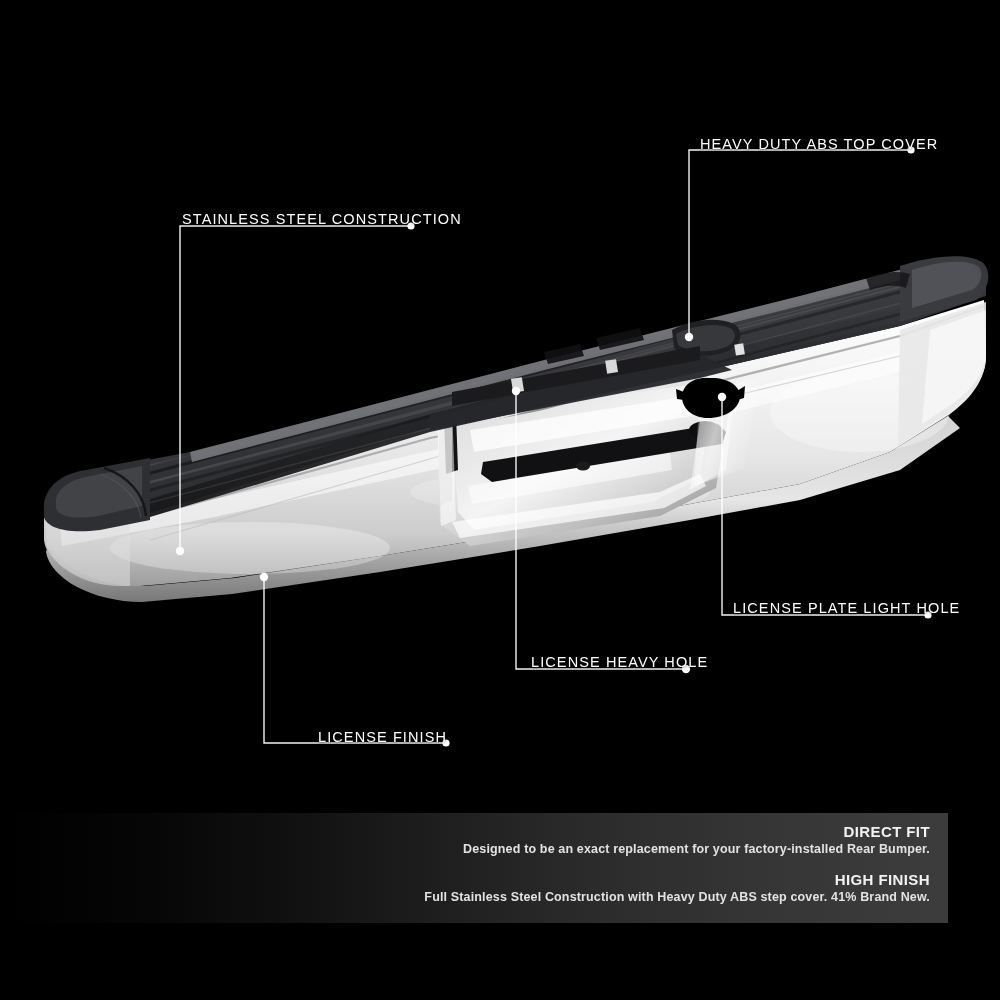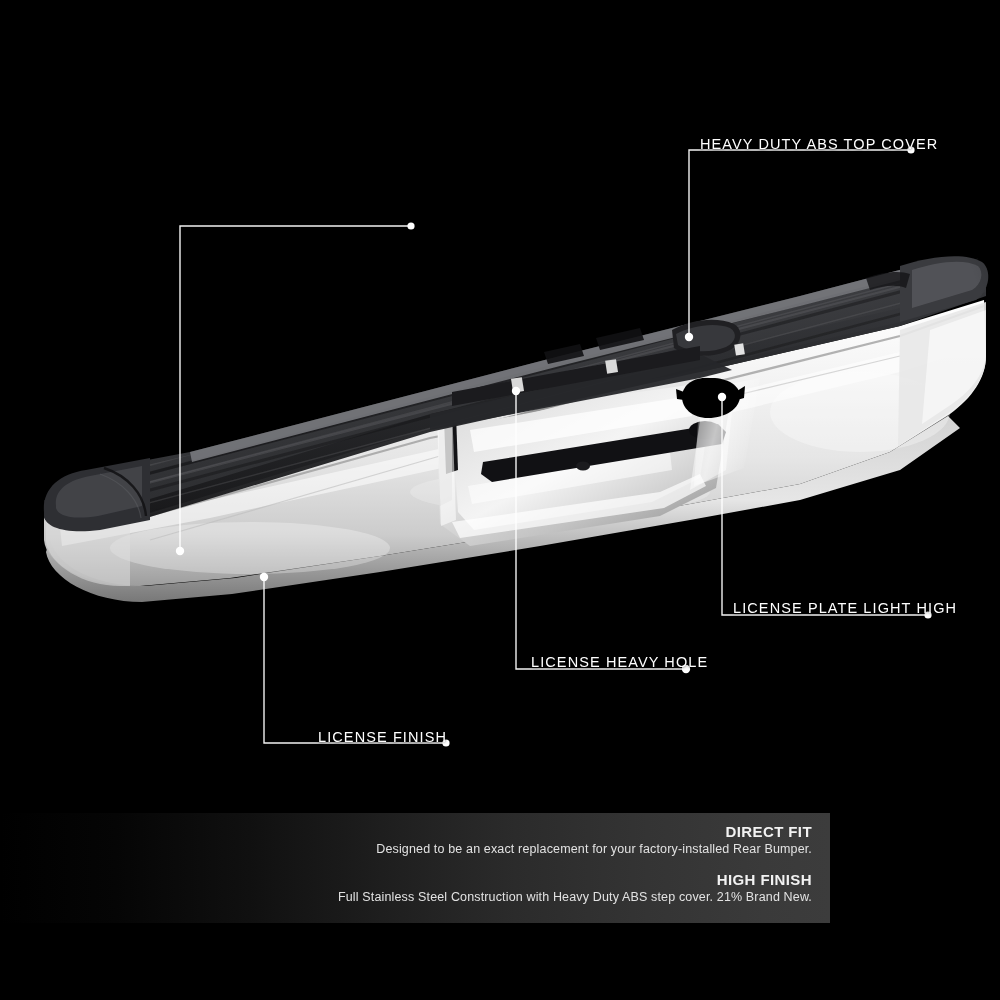--- a/index.html
+++ b/index.html
@@ -23,34 +23,34 @@
     font-size:14.5px;
     letter-spacing:1.1px;
     color:#ffffff;
     white-space:nowrap;
     text-shadow:0 0 3px rgba(0,0,0,.9);
     font-weight:400;
   }
 
   
   #info-panel{
-    position:absolute;left:0;top:813px;width:830px;height:110px;
+    position:absolute;left:0;top:813px;width:948px;height:110px;
     background:linear-gradient(to right,
         #000000 0%, #050505 14%, #101010 30%,
         #1e1e1e 46%, #2b2b2b 62%, #343434 78%, #3a3a3a 92%, #3c3c3c 100%);
   }
   #info-panel .info-inner{
     position:absolute;right:18px;top:10px;text-align:right;
   }
   .info-head{
     font-size:15px;font-weight:bold;letter-spacing:.4px;color:#f2f2f2;
     margin:0 0 2px 0;line-height:17px;
   }
   .info-sub{
-    font-size:12.5px;font-weight:400;letter-spacing:.15px;color:#e2e2e2;
+    font-size:12.5px;font-weight:700;letter-spacing:.15px;color:#e2e2e2;
     margin:0 0 14px 16px;line-height:15px;
   }
   .info-sub.last{margin-bottom:0;}
 </style>
 </head>
 <body>
 
 <div id="stage">
 
   <svg id="product-svg" viewBox="0 0 1000 1000">
@@ -315,29 +315,30 @@
       <circle cx="928" cy="615" r="3.6"></circle>
       <circle cx="516" cy="391" r="4.2"></circle>
       <circle cx="686" cy="669" r="4.2"></circle>
       <circle cx="264" cy="577" r="4.2"></circle>
       <circle cx="446" cy="743" r="3.6"></circle>
     </g>
   </svg>
 
   <div class="callout-label" style="left:700px;top:136px;">HEAVY DUTY ABS TOP COVER</div>
 
-
-  <div class="callout-label" style="left:733px;top:600px;">LICENSE PLATE LIGHT HIGH</div>
+  <div class="callout-label" style="left:182px;top:211px;">STAINLESS STEEL CONSTRUCTION</div>
+
+  <div class="callout-label" style="left:733px;top:600px;">LICENSE PLATE LIGHT HOLE</div>
 
   <div class="callout-label" style="left:531px;top:654px;">LICENSE HEAVY HOLE</div>
 
   <div class="callout-label" style="left:318px;top:729px;">LICENSE FINISH</div>
 
   <div id="info-panel">
     <div class="info-inner">
       <p class="info-head">DIRECT FIT</p>
       <p class="info-sub">Designed to be an exact replacement for your factory-installed Rear Bumper.</p>
       <p class="info-head">HIGH FINISH</p>
-      <p class="info-sub last">Full Stainless Steel Construction with Heavy Duty ABS step cover. 21% Brand New.</p>
+      <p class="info-sub last">Full Stainless Steel Construction with Heavy Duty ABS step cover. 41% Brand New.</p>
     </div>
   </div>
 
 </div>
 
 </body></html>

